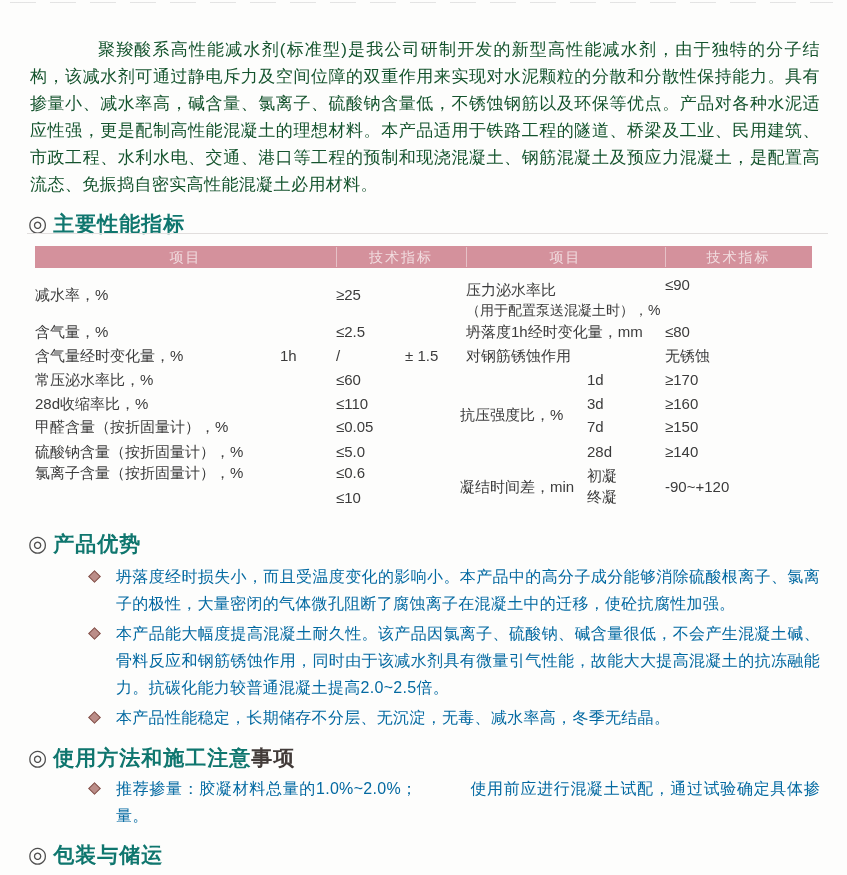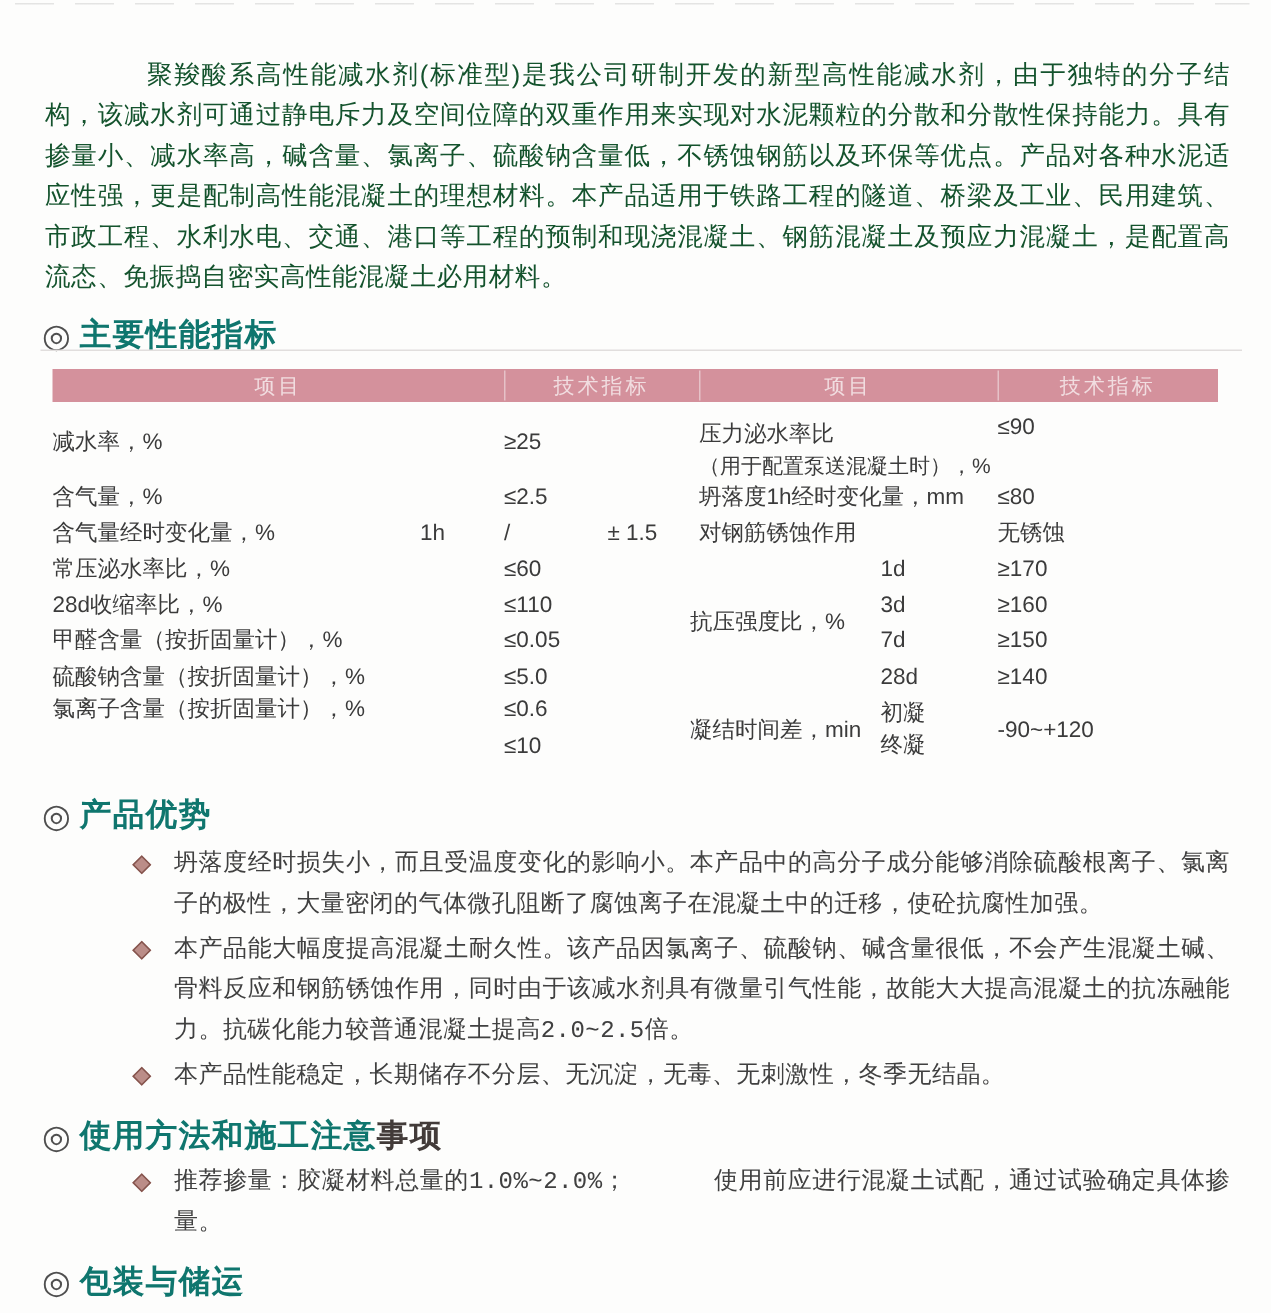--- a/index.html
+++ b/index.html
@@ -33,21 +33,21 @@
   .band{position:absolute;left:0;top:0;width:777px;height:22px;background:#d4919c;}
   .bh{position:absolute;top:0;height:22px;line-height:22px;text-align:center;
       color:#f1dde0;font-size:14px;letter-spacing:2px;}
   .bdiv{position:absolute;top:1px;height:20px;width:1px;background:#e6c2c8;}
   .cell{position:absolute;height:20px;line-height:20px;white-space:nowrap;}
   .small{font-size:14px;}
 
   
   .bullets{margin:6px 27px 0 88px;}
   .bullet{position:relative;padding-left:28px;margin-bottom:3px;
-    font-size:16px;line-height:27px;text-align:justify;color:#404040;letter-spacing:.3px;font-family:Liberation Mono, monospace;}
+    font-size:16px;line-height:27px;text-align:justify;color:#0369a1;letter-spacing:.3px;}
   .diamond{position:absolute;left:2px;top:9px;width:7px;height:7px;
     background:#bb8d88;border:1px solid #84544d;transform:rotate(45deg);}
   .dosage-note{margin-left:48px;}
 </style>
 </head>
 <body>
 
 <div class="scan-edge-top"></div>
 
 <p class="intro">聚羧酸系高性能减水剂(标准型)是我公司研制开发的新型高性能减水剂，由于独特的分子结构，该减水剂可通过静电斥力及空间位障的双重作用来实现对水泥颗粒的分散和分散性保持能力。具有掺量小、减水率高，碱含量、氯离子、硫酸钠含量低，不锈蚀钢筋以及环保等优点。产品对各种水泥适应性强，更是配制高性能混凝土的理想材料。本产品适用于铁路工程的隧道、桥梁及工业、民用建筑、市政工程、水利水电、交通、港口等工程的预制和现浇混凝土、钢筋混凝土及预应力混凝土，是配置高流态、免振捣自密实高性能混凝土必用材料。</p>
@@ -123,21 +123,21 @@
   <div class="bullet">
     <span class="diamond"></span>
     <span>坍落度经时损失小，而且受温度变化的影响小。本产品中的高分子成分能够消除硫酸根离子、氯离子的极性，大量密闭的气体微孔阻断了腐蚀离子在混凝土中的迁移，使砼抗腐性加强。</span>
   </div>
   <div class="bullet">
     <span class="diamond"></span>
     <span>本产品能大幅度提高混凝土耐久性。该产品因氯离子、硫酸钠、碱含量很低，不会产生混凝土碱、骨料反应和钢筋锈蚀作用，同时由于该减水剂具有微量引气性能，故能大大提高混凝土的抗冻融能力。抗碳化能力较普通混凝土提高2.0~2.5倍。</span>
   </div>
   <div class="bullet">
     <span class="diamond"></span>
-    <span>本产品性能稳定，长期储存不分层、无沉淀，无毒、无刺激性，冬季无结晶。</span>
+    <span>本产品性能稳定，长期储存不分层、无沉淀，无毒、减水率高，冬季无结晶。</span>
   </div>
 </div>
 
 <div class="sec-head" style="margin-top:13px">
   <span class="sec-marker">◎</span>
   <span class="sec-title">使用方法和施工注意</span>
   <span class="sec-title-dark">事项</span>
 </div>
 <div class="bullets" style="margin-top:4px">
   <div class="bullet">

